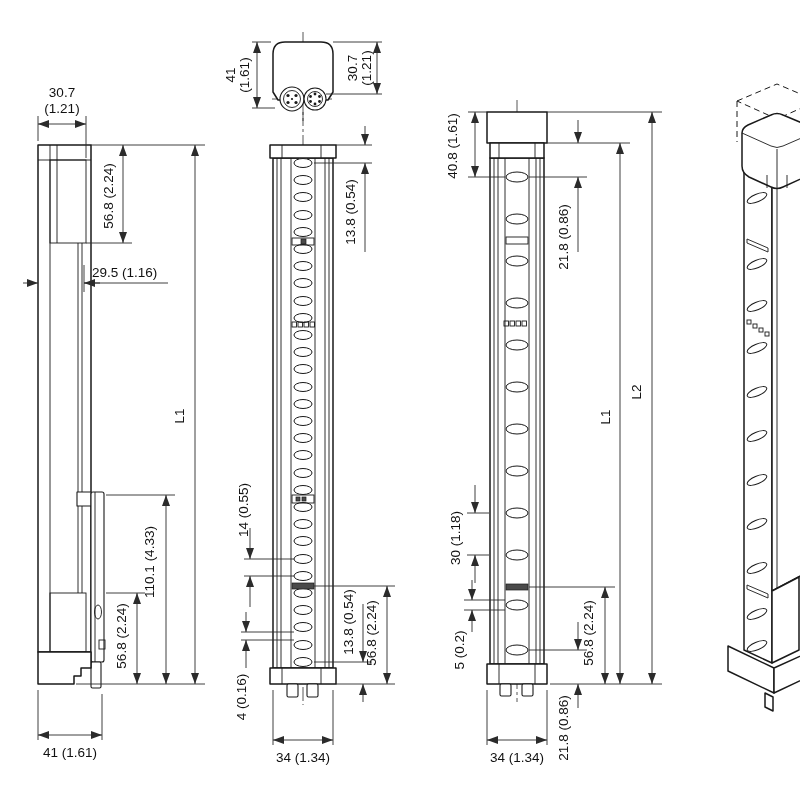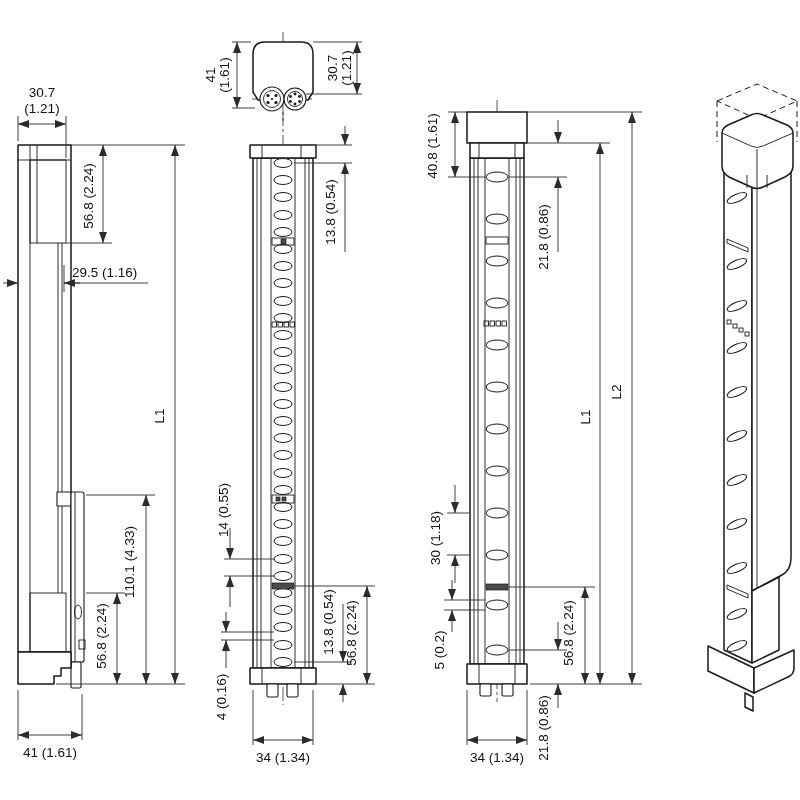--- a/index.html
+++ b/index.html
@@ -1,16 +1,16 @@
 <!DOCTYPE html>
 <html><head>
 <meta charset="utf-8">
 <style>
   html,body{margin:0;padding:0;background:#fff;}
-  .page{width:716px;height:800px;background:#fff;position:relative;font-family:"Liberation Sans",sans-serif;}
+  .page{width:716px;height:800px;background:#fff;position:relative;font-family:"Liberation Sans",sans-serif;margin-left:20px;}
   svg{display:block;}
   .o  {fill:#fff;stroke:#1a1a1a;stroke-width:1.5;stroke-linejoin:round;}
   .o2 {fill:#fff;stroke:#1a1a1a;stroke-width:1.1;stroke-linejoin:round;}
   .i  {fill:none;stroke:#1a1a1a;stroke-width:0.9;}
   .beam{fill:#fff;stroke:#1a1a1a;stroke-width:1;}
   .dk {fill:#4a4a4a;stroke:#1a1a1a;stroke-width:0.7;}
   .d  {fill:none;stroke:#2b2b2b;stroke-width:0.9;}
   .cl {fill:none;stroke:#2b2b2b;stroke-width:0.8;stroke-dasharray:14 3 3 3;}
   .ph {fill:none;stroke:#1a1a1a;stroke-width:1;stroke-dasharray:6 4;}
   text{font-family:"Liberation Sans",sans-serif;font-size:13.5px;fill:#111;}

